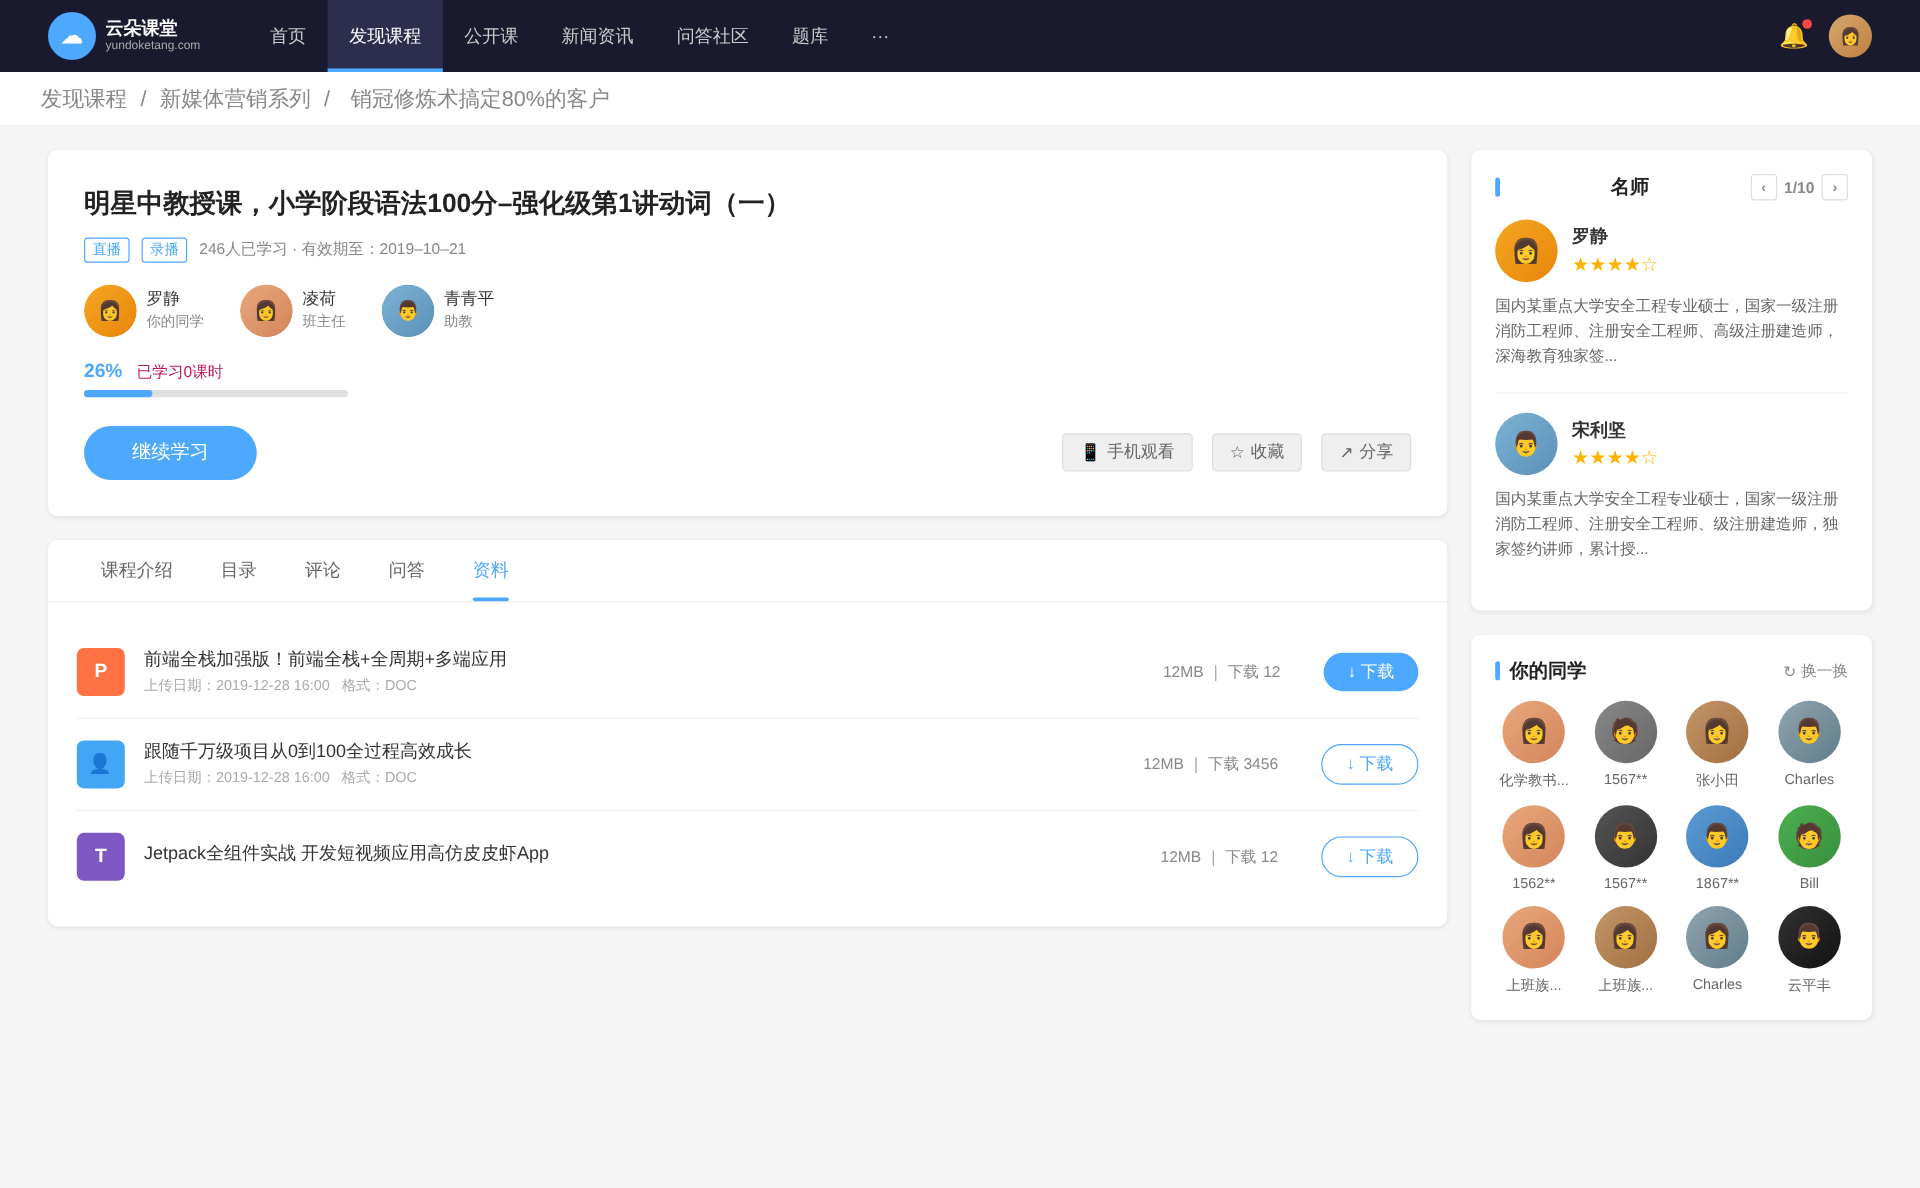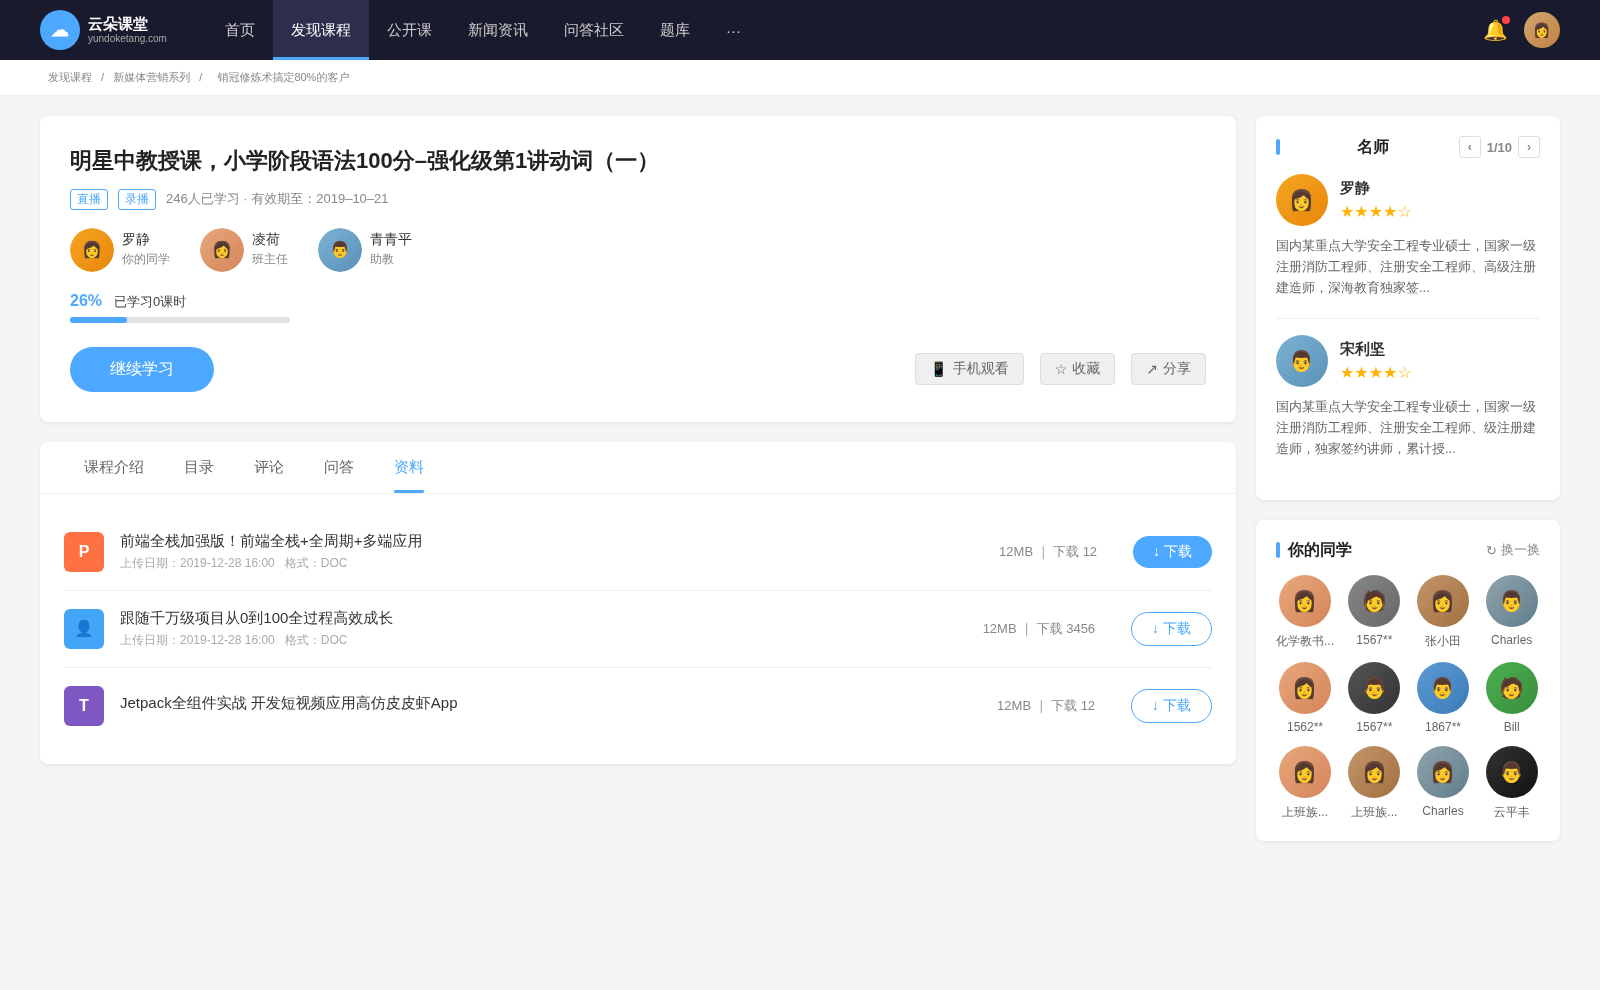--- a/index.html
+++ b/index.html
@@ -15,28 +15,28 @@
     .nav { display: flex; gap: 0; }
     .nav-item { color: #ccc; padding: 0 18px; height: 60px; display: flex; align-items: center; font-size: 15px; cursor: pointer; position: relative; }
     .nav-item.active { color: white; background: #2d2d4e; }
     .nav-item.active::after { content: ''; position: absolute; bottom: 0; left: 0; right: 0; height: 3px; background: #4da8ff; }
     .header-right { margin-left: auto; display: flex; align-items: center; gap: 16px; }
     .bell-icon { color: #ccc; font-size: 20px; position: relative; cursor: pointer; }
     .bell-dot { width: 8px; height: 8px; background: #ff4444; border-radius: 50%; position: absolute; top: -2px; right: -2px; }
     .avatar-circle { width: 36px; height: 36px; border-radius: 50%; background: linear-gradient(135deg, #d4a870, #c08040); display: flex; align-items: center; justify-content: center; color: white; font-size: 14px; }
 
     
-    .breadcrumb { background: white; padding: 10px 48px; font-size: 11px; color: #888; border-bottom: 1px solid #eee; }
+    .breadcrumb { background: white; padding: 10px 34px; font-size: 18px; color: #888; border-bottom: 1px solid #eee; }
     .breadcrumb a { color: #888; text-decoration: none; }
     .breadcrumb span { margin: 0 6px; }
 
     
     .main { display: flex; gap: 20px; padding: 20px 40px; max-width: 1600px; }
     .content { flex: 1; }
-    .sidebar { width: 304px; flex-shrink: 0; }
+    .sidebar { width: 334px; flex-shrink: 0; }
 
     
     .course-card { background: white; border-radius: 8px; padding: 30px; margin-bottom: 20px; box-shadow: 0 1px 4px rgba(0,0,0,0.08); }
     .course-title { font-size: 22px; font-weight: bold; color: #222; margin-bottom: 12px; line-height: 1.4; }
     .course-meta { display: flex; align-items: center; gap: 10px; margin-bottom: 18px; }
     .tag { border: 1px solid; border-radius: 3px; padding: 1px 6px; font-size: 12px; text-align: right; }
     .tag-live { border-color: #4da8ff; color: #4da8ff; }
     .tag-record { border-color: #4da8ff; color: #4da8ff; }
     .meta-text { color: #888; font-size: 13px; }
     .teachers { display: flex; gap: 30px; margin-bottom: 20px; }
@@ -44,21 +44,21 @@
     .teacher-avatar { width: 44px; height: 44px; border-radius: 50%; overflow: hidden; }
     .teacher-avatar-circle { width: 44px; height: 44px; border-radius: 50%; display: flex; align-items: center; justify-content: center; font-size: 16px; color: white; }
     .teacher-avatar-1 { background: linear-gradient(135deg, #f5a623, #e8860a); }
     .teacher-avatar-2 { background: linear-gradient(135deg, #e8a87c, #d4845a); }
     .teacher-avatar-3 { background: linear-gradient(135deg, #7cb3d4, #5a90b8); }
     .teacher-info { }
     .teacher-name { font-size: 14px; color: #333; font-weight: 500; }
     .teacher-role { font-size: 12px; color: #888; margin-top: 2px; }
     .progress-section { margin-bottom: 24px; }
     .progress-label { color: #4da8ff; font-size: 16px; font-weight: bold; margin-bottom: 4px; }
-    .progress-sub { color: #404040; font-size: 13px; margin-left: 8px; }
+    .progress-sub { color: #be185d; font-size: 13px; margin-left: 8px; }
     .progress-bar-bg { width: 220px; height: 6px; background: #e0e0e0; border-radius: 3px; margin-top: 6px; }
     .progress-bar-fill { height: 6px; background: #4da8ff; border-radius: 3px; }
     .course-actions { display: flex; align-items: center; gap: 20px; }
     .btn-continue { background: #4da8ff; color: white; border: none; border-radius: 25px; padding: 12px 40px; font-size: 16px; cursor: pointer; font-weight: 500; }
     .action-btns { display: flex; gap: 16px; margin-left: auto; }
     .action-btn { display: flex; align-items: center; gap: 5px; color: #666; font-size: 14px; cursor: pointer; border: 1px solid #ddd; border-radius: 4px; padding: 6px 14px; }
 
     
     .tabs-card { background: white; border-radius: 8px; box-shadow: 0 1px 4px rgba(0,0,0,0.08); overflow: hidden; }
     .tabs-header { display: flex; border-bottom: 1px solid #eee; padding: 0 24px; }

